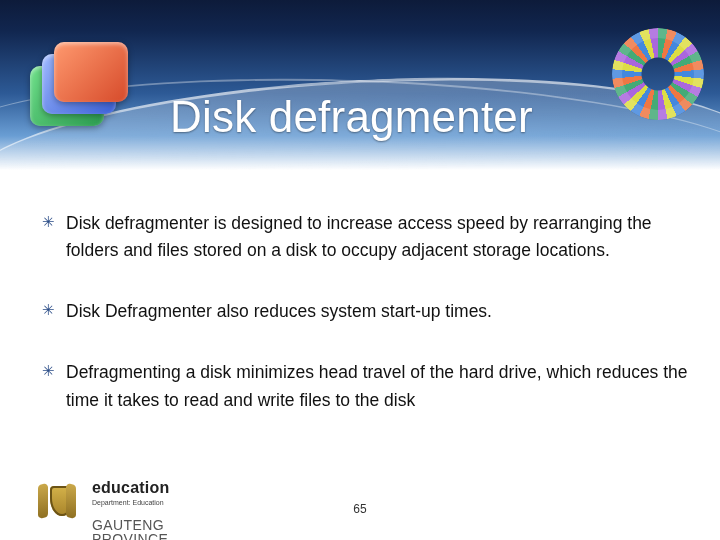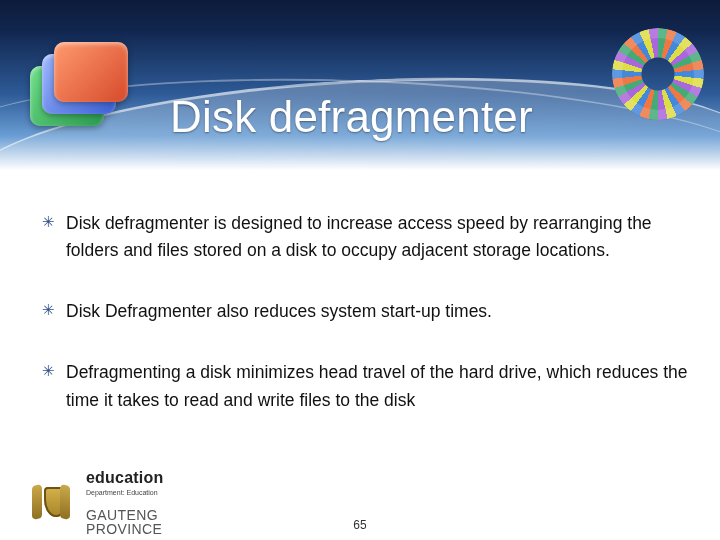--- a/index.html
+++ b/index.html
@@ -56,23 +56,23 @@
 
   
   .content { position: absolute; left: 40px; right: 28px; top: 210px; }
   .bullet { position: relative; padding-left: 26px; margin-bottom: 34px; font-size: 17.5px; color: #111; line-height: 1.55; }
   .bullet::before {
     content: "\2733"; 
     position: absolute; left: 2px; top: 0; font-size: 15px; color: #294b86;
   }
 
   
-  .page-num { position: absolute; left: 0; right: 0; bottom: 8px; text-align: center; font-size: 12px; color: #333; }
+  .page-num { position: absolute; left: 0; right: 0; bottom: 24px; text-align: center; font-size: 12px; color: #333; }
 
-  .gov-logo { position: absolute; left: 34px; bottom: 14px; width: 170px; height: 46px; display: flex; align-items: center; gap: 18px; }
+  .gov-logo { position: absolute; left: 40px; bottom: 14px; width: 170px; height: 46px; display: flex; gap: 18px; }
   .crest {
     width: 44px; height: 44px; position: relative;
   }
   .crest .shield {
     position: absolute; left: 10px; top: 6px; width: 24px; height: 30px;
     background: linear-gradient(#d4b24a,#a8842a);
     border-radius: 4px 4px 12px 12px / 4px 4px 18px 18px;
     box-shadow: inset 0 0 0 2px #6b5316;
   }
   .crest .lionL, .crest .lionR {

